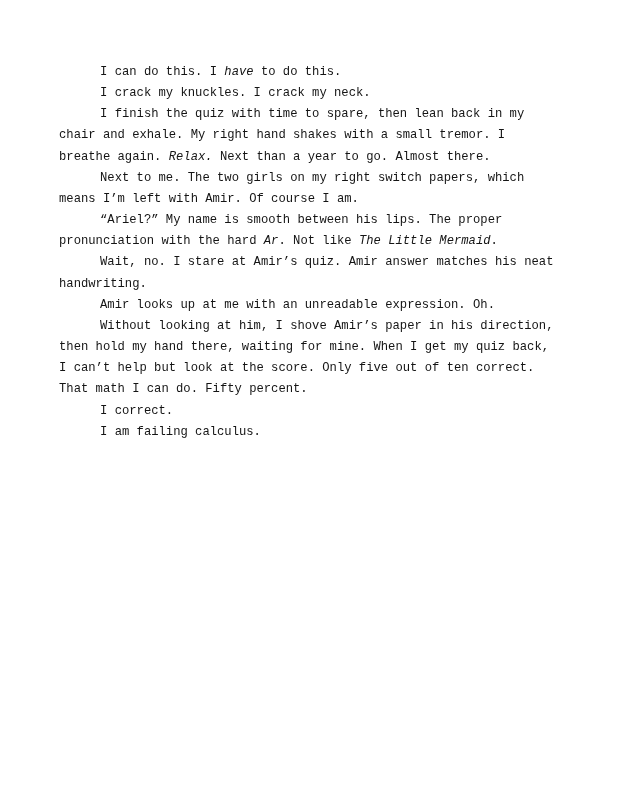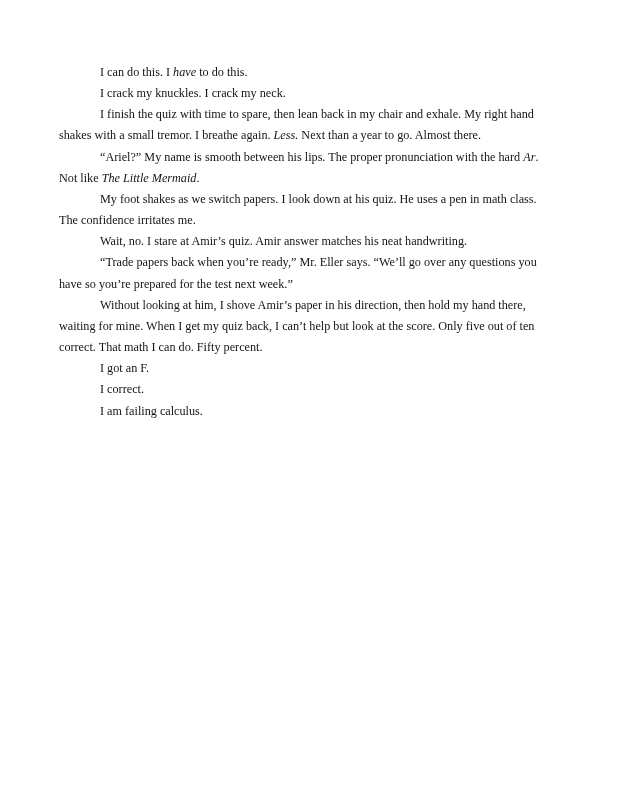--- a/index.html
+++ b/index.html
@@ -10,21 +10,21 @@
   .page {
     position: relative;
     width: 618px;
     height: 800px;
     background: #ffffff;
     box-sizing: border-box;
     padding: 62px 58px 0 59px;
     overflow: hidden;
   }
   .text-block {
-    font-family: Liberation Serif, serif;
+    font-family: Liberation Mono, monospace;
     font-size: 12.2px;
     line-height: 21.15px;
     color: #141414;
     width: 499px;
     text-align: left;
   }
   .para {
     margin: 0;
     padding: 0;
     text-indent: 41px;
@@ -33,23 +33,22 @@
     font-style: italic;
   }
 </style>
 </head>
 <body>
 
 <div class="page">
   <div class="text-block">
       <p class="para"><span>I can do this. I </span><span class="italic">have</span><span> to do this.</span></p>
       <p class="para"><span>I crack my knuckles. I crack my neck.</span></p>
-      <p class="para"><span>I finish the quiz with time to spare, then lean back in my chair and exhale. My right hand shakes with a small tremor. I breathe again. </span><span class="italic">Less.</span><span> Next than a year to go. Almost there.</span></p>
+      <p class="para"><span>I finish the quiz with time to spare, then lean back in my chair and exhale. My right hand shakes with a small tremor. I breathe again. </span><span class="italic">Relax.</span><span> Next than a year to go. Almost there.</span></p>
+      <p class="para"><span>Next to me. The two girls on my right switch papers, which means I’m left with Amir. Of course I am.</span></p>
       <p class="para"><span>“Ariel?” My name is smooth between his lips. The proper pronunciation with the hard </span><span class="italic">Ar</span><span>. Not like </span><span class="italic">The Little Mermaid</span><span>.</span></p>
-      <p class="para"><span>My foot shakes as we switch papers. I look down at his quiz. He uses a pen in math class. The confidence irritates me.</span></p>
       <p class="para"><span>Wait, no. I stare at Amir’s quiz. Amir answer matches his neat handwriting.</span></p>
-      <p class="para"><span>“Trade papers back when you’re ready,” Mr. Eller says. “We’ll go over any questions you have so you’re prepared for the test next week.”</span></p>
+      <p class="para"><span>Amir looks up at me with an unreadable expression. Oh.</span></p>
       <p class="para"><span>Without looking at him, I shove Amir’s paper in his direction, then hold my hand there, waiting for mine. When I get my quiz back, I can’t help but look at the score. Only five out of ten correct. That math I can do. Fifty percent.</span></p>
-      <p class="para"><span>I got an F.</span></p>
       <p class="para"><span>I correct.</span></p>
       <p class="para"><span>I am failing calculus.</span></p>
     </div>
 </div>
 
 </body></html>

